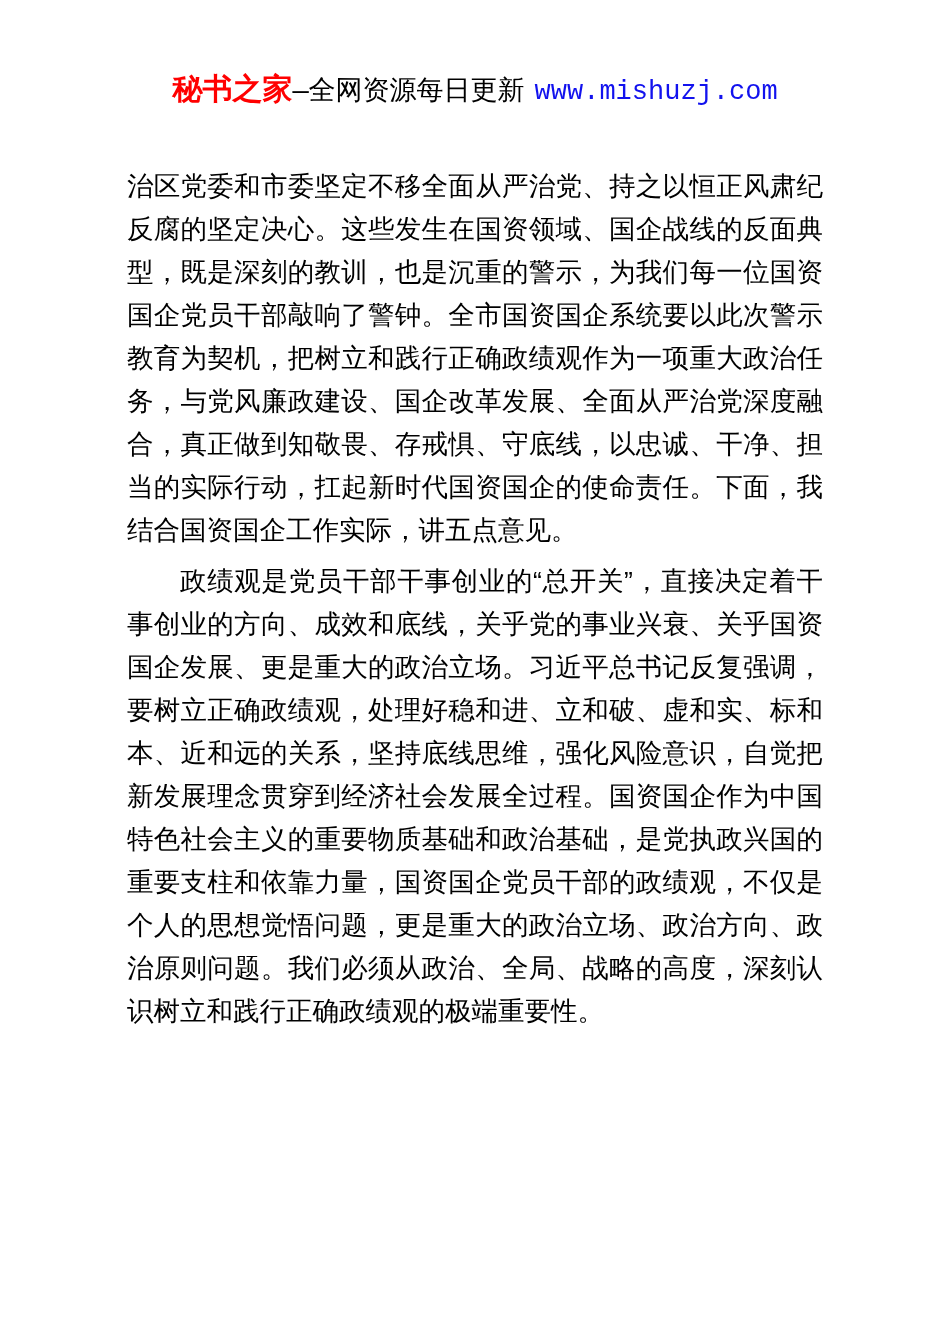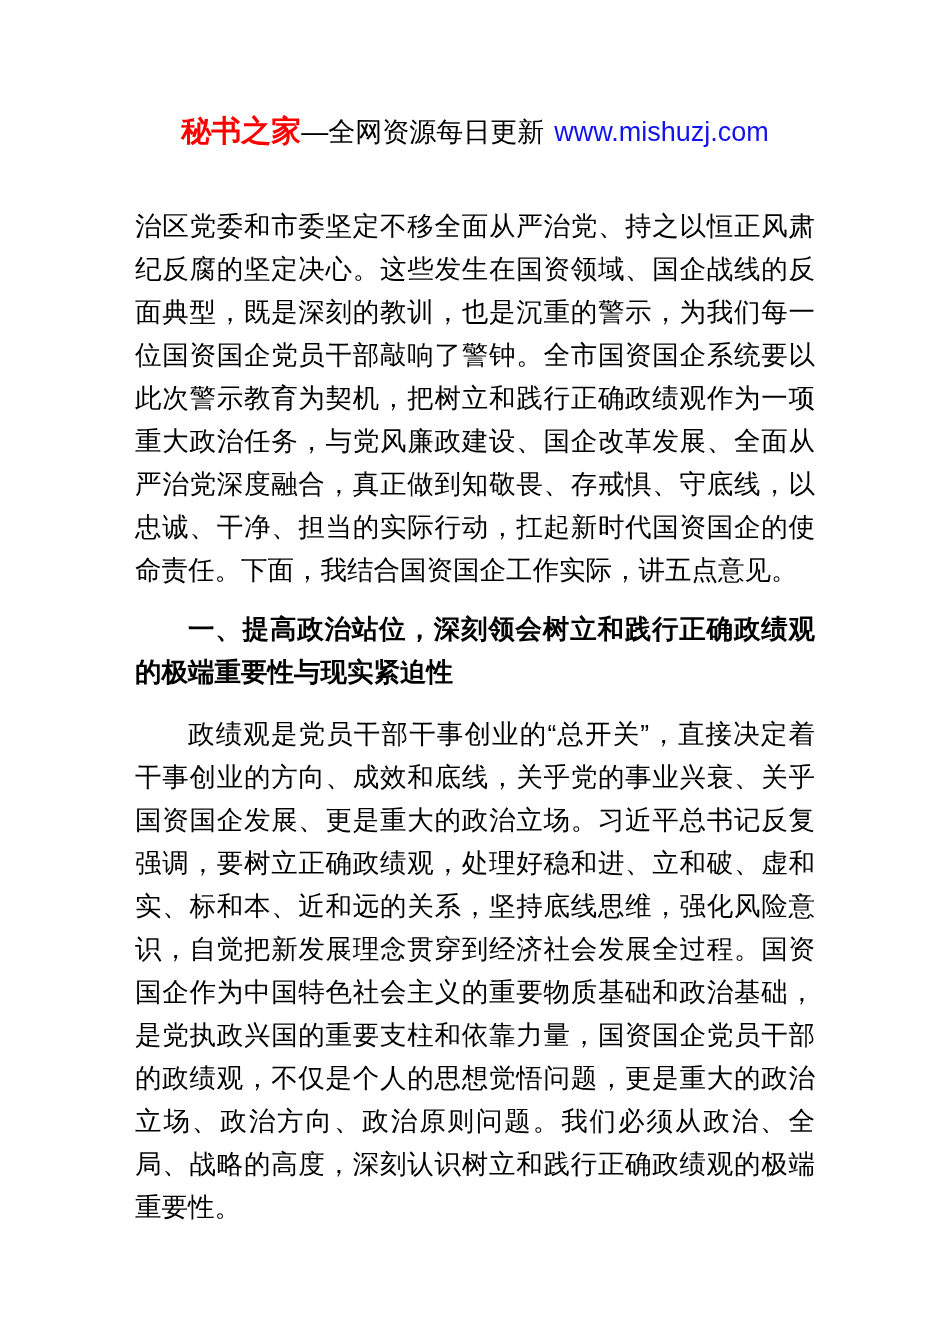--- a/index.html
+++ b/index.html
@@ -5,25 +5,26 @@
   html, body { margin: 0; padding: 0; }
   .page {
     position: relative;
     width: 950px;
     height: 1344px;
     background: #ffffff;
     overflow: hidden;
     font-family: "Liberation Sans", "DejaVu Sans", sans-serif;
   }
   .header {
-    padding-top: 116px;
+    padding-top: 76px;
     text-align: center;
     font-size: 27px;
     line-height: 30px;
     white-space: nowrap;
+    font-family: Liberation Mono, monospace;
   }
   .site-name {
     color: #ff0000;
     font-weight: bold;
     font-size: 30px;
   }
   .tagline {
     color: #000000;
     font-size: 27px;
   }
@@ -37,21 +38,21 @@
   .content {
     margin: 58px auto 0 auto;
     width: 712px;
     color: #000000;
     font-size: 26.5px;
     line-height: 43px;
     text-align: justify;
     text-justify: inter-character;
   }
   .content p {
-    margin: 16px;
+    margin: 8px;
     text-indent: 2em;
     word-break: break-all;
   }
   .content p.p-first {
     text-indent: 0;
   }
   .content p.p-heading {
     font-weight: bold;
     margin-bottom: 19px;
   }
@@ -60,17 +61,16 @@
 <body>
 
 <div class="page">
 
   <div class="header">
     <span class="site-name">秘书之家</span><span class="tagline">—全网资源每日更新</span><a class="site-url">www.mishuzj.com</a>
   </div>
 
   <div class="content">
     <p class="p-first">治区党委和市委坚定不移全面从严治党、持之以恒正风肃纪反腐的坚定决心。这些发生在国资领域、国企战线的反面典型，既是深刻的教训，也是沉重的警示，为我们每一位国资国企党员干部敲响了警钟。全市国资国企系统要以此次警示教育为契机，把树立和践行正确政绩观作为一项重大政治任务，与党风廉政建设、国企改革发展、全面从严治党深度融合，真正做到知敬畏、存戒惧、守底线，以忠诚、干净、担当的实际行动，扛起新时代国资国企的使命责任。下面，我结合国资国企工作实际，讲五点意见。</p>
-    <p class="p-heading">一、提高政治站位，深刻领会树立和践行正确政绩观的极端重要性与现实紧迫性</p>
     <p class="p-body">政绩观是党员干部干事创业的“总开关”，直接决定着干事创业的方向、成效和底线，关乎党的事业兴衰、关乎国资国企发展、更是重大的政治立场。习近平总书记反复强调，要树立正确政绩观，处理好稳和进、立和破、虚和实、标和本、近和远的关系，坚持底线思维，强化风险意识，自觉把新发展理念贯穿到经济社会发展全过程。国资国企作为中国特色社会主义的重要物质基础和政治基础，是党执政兴国的重要支柱和依靠力量，国资国企党员干部的政绩观，不仅是个人的思想觉悟问题，更是重大的政治立场、政治方向、政治原则问题。我们必须从政治、全局、战略的高度，深刻认识树立和践行正确政绩观的极端重要性。</p>
   </div>
 
 </div>
 
 </body></html>

